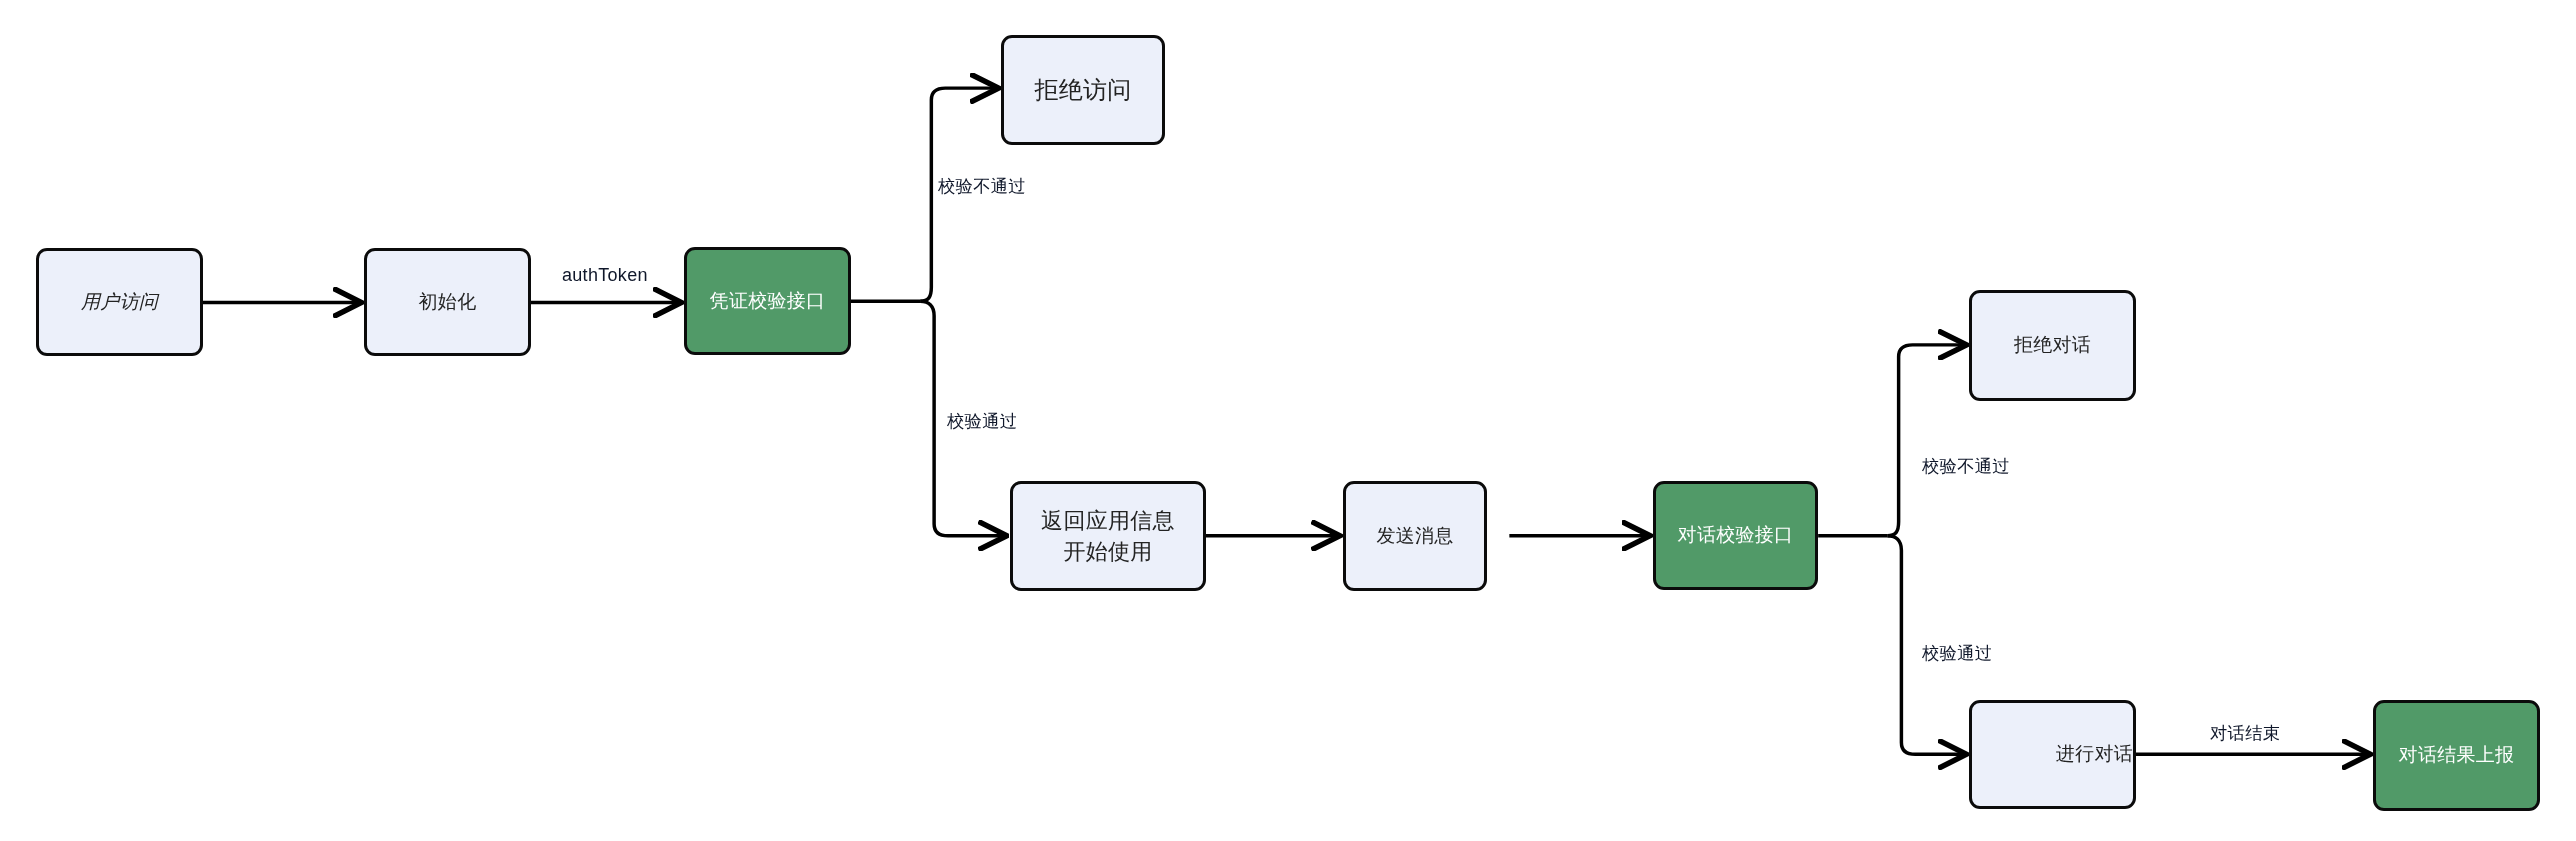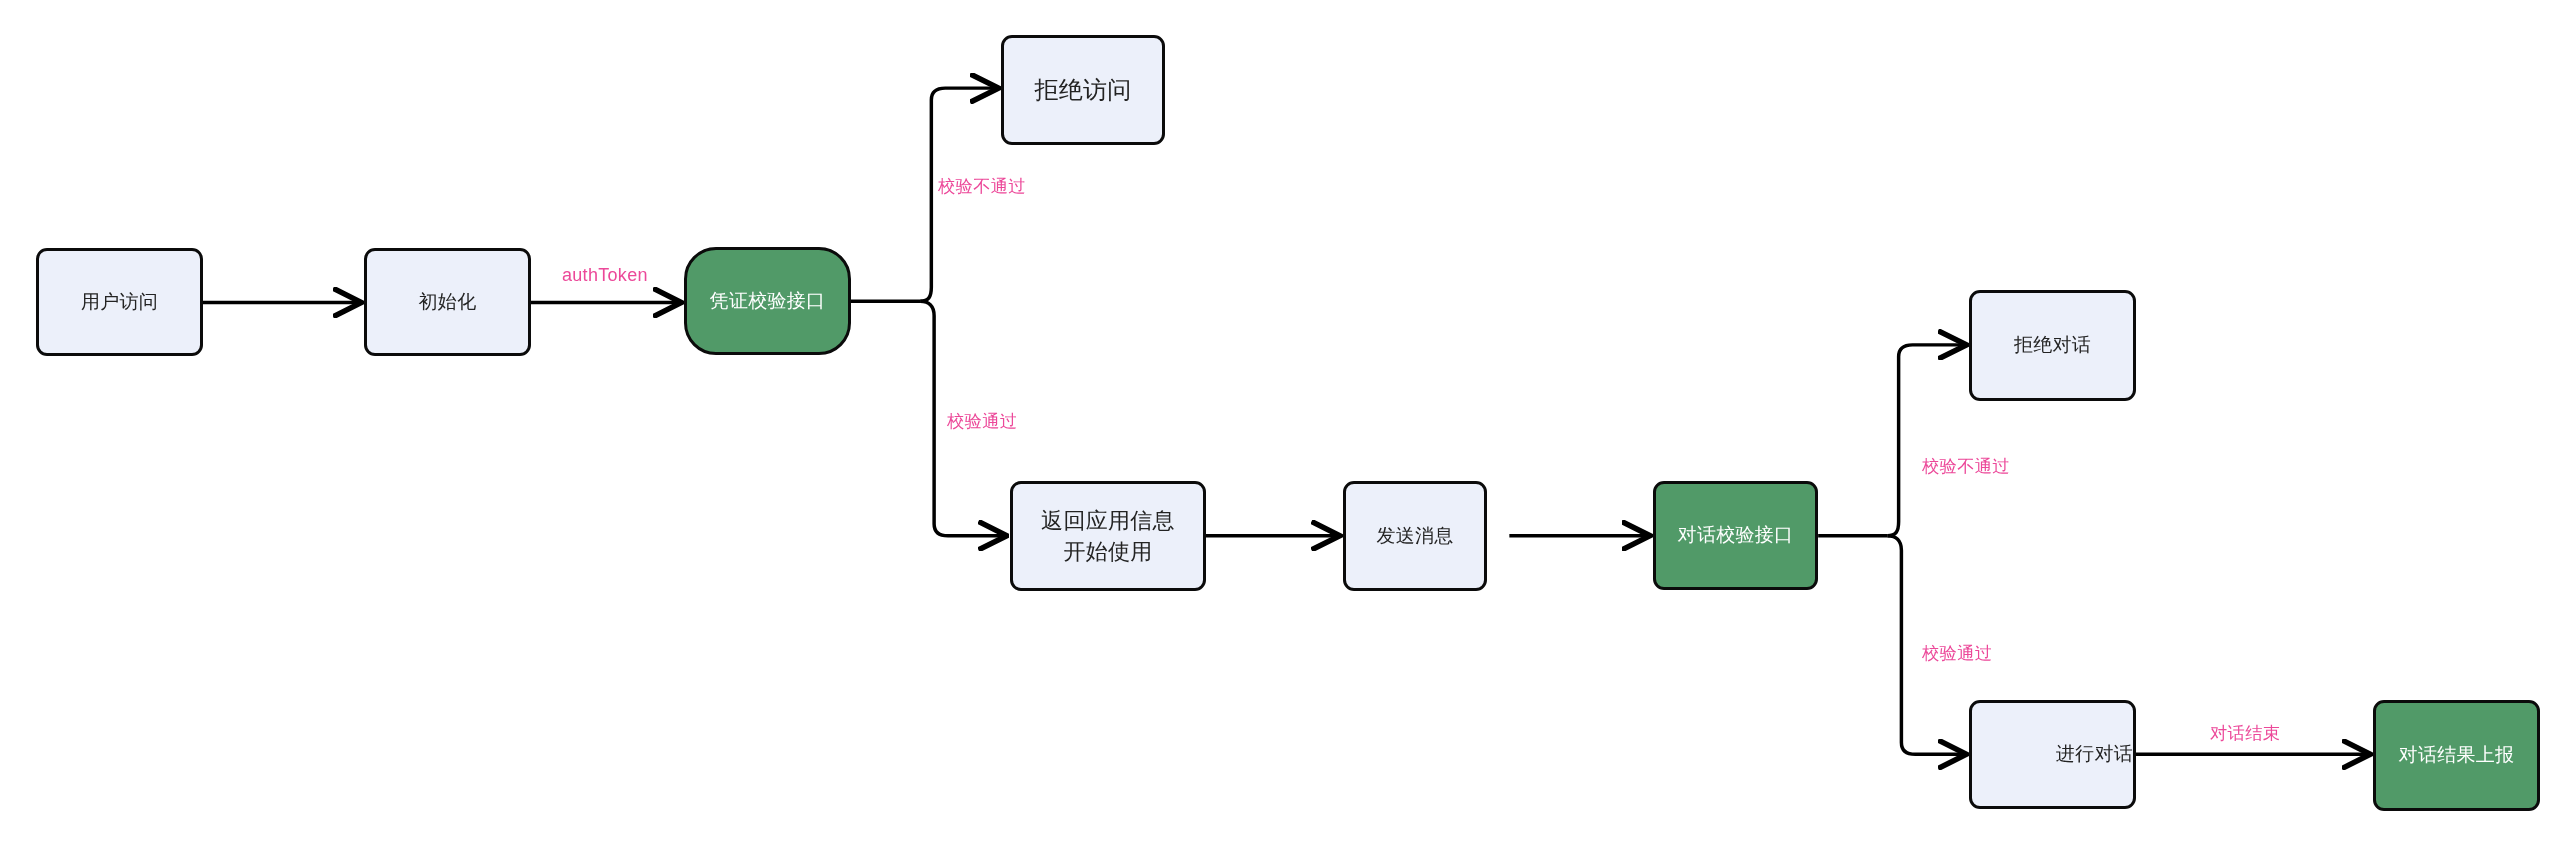--- a/index.html
+++ b/index.html
@@ -45,21 +45,21 @@
   .node.fill-light {
     background: #ecf0fa;
     color: #232323;
   }
   .node.fill-green {
     background: #519a68;
     color: #ffffff;
   }
   .edge-label {
     position: absolute;
-    color: #ec4899;
+    color: #0f172a;
     white-space: nowrap;
     letter-spacing: 0.3px;
     line-height: 1;
   }
 </style>
 </head>
 <body>
 
 <div id="canvas">
 
@@ -98,27 +98,27 @@
 
       <path d="M 2720 772 C 2732 772 2740 779 2740 793
                L 2740 1070 C 2740 1082 2748 1087 2760 1087
                L 2832 1087" marker-end="url(#arrow)"></path>
 
       <path d="M 3078 1087 L 3414 1087" marker-end="url(#arrow)"></path>
     </g>
   </svg>
 
   <div id="nodes">
-      <div class="node fill-light" style="left: 36px; top: 248px; width: 167px; height: 108px; font-size: 19px;">
+      <div class="node fill-light" style="left: 36px; top: 248px; width: 167px; height: 108px; font-size: 19px; font-style: italic;">
         <span class="label">用户访问</span>
       </div>
       <div class="node fill-light" style="left: 364px; top: 248px; width: 167px; height: 108px; font-size: 19px; text-align: center;">
         <span class="label">初始化</span>
       </div>
-      <div class="node fill-green" style="left: 684px; top: 247px; width: 167px; height: 108px; font-size: 19px; border-radius: 32px;">
+      <div class="node fill-green" style="left: 684px; top: 247px; width: 167px; height: 108px; font-size: 19px;">
         <span class="label">凭证校验接口</span>
       </div>
       <div class="node fill-light" style="left: 1001px; top: 35px; width: 164px; height: 110px; font-size: 24px;">
         <span class="label">拒绝访问</span>
       </div>
       <div class="node fill-light" style="left: 1010px; top: 481px; width: 196px; height: 110px; font-size: 22px;">
         <span class="label">返回应用信息
 开始使用</span>
       </div>
       <div class="node fill-light" style="left: 1343px; top: 481px; width: 144px; height: 110px; font-size: 19px;">

